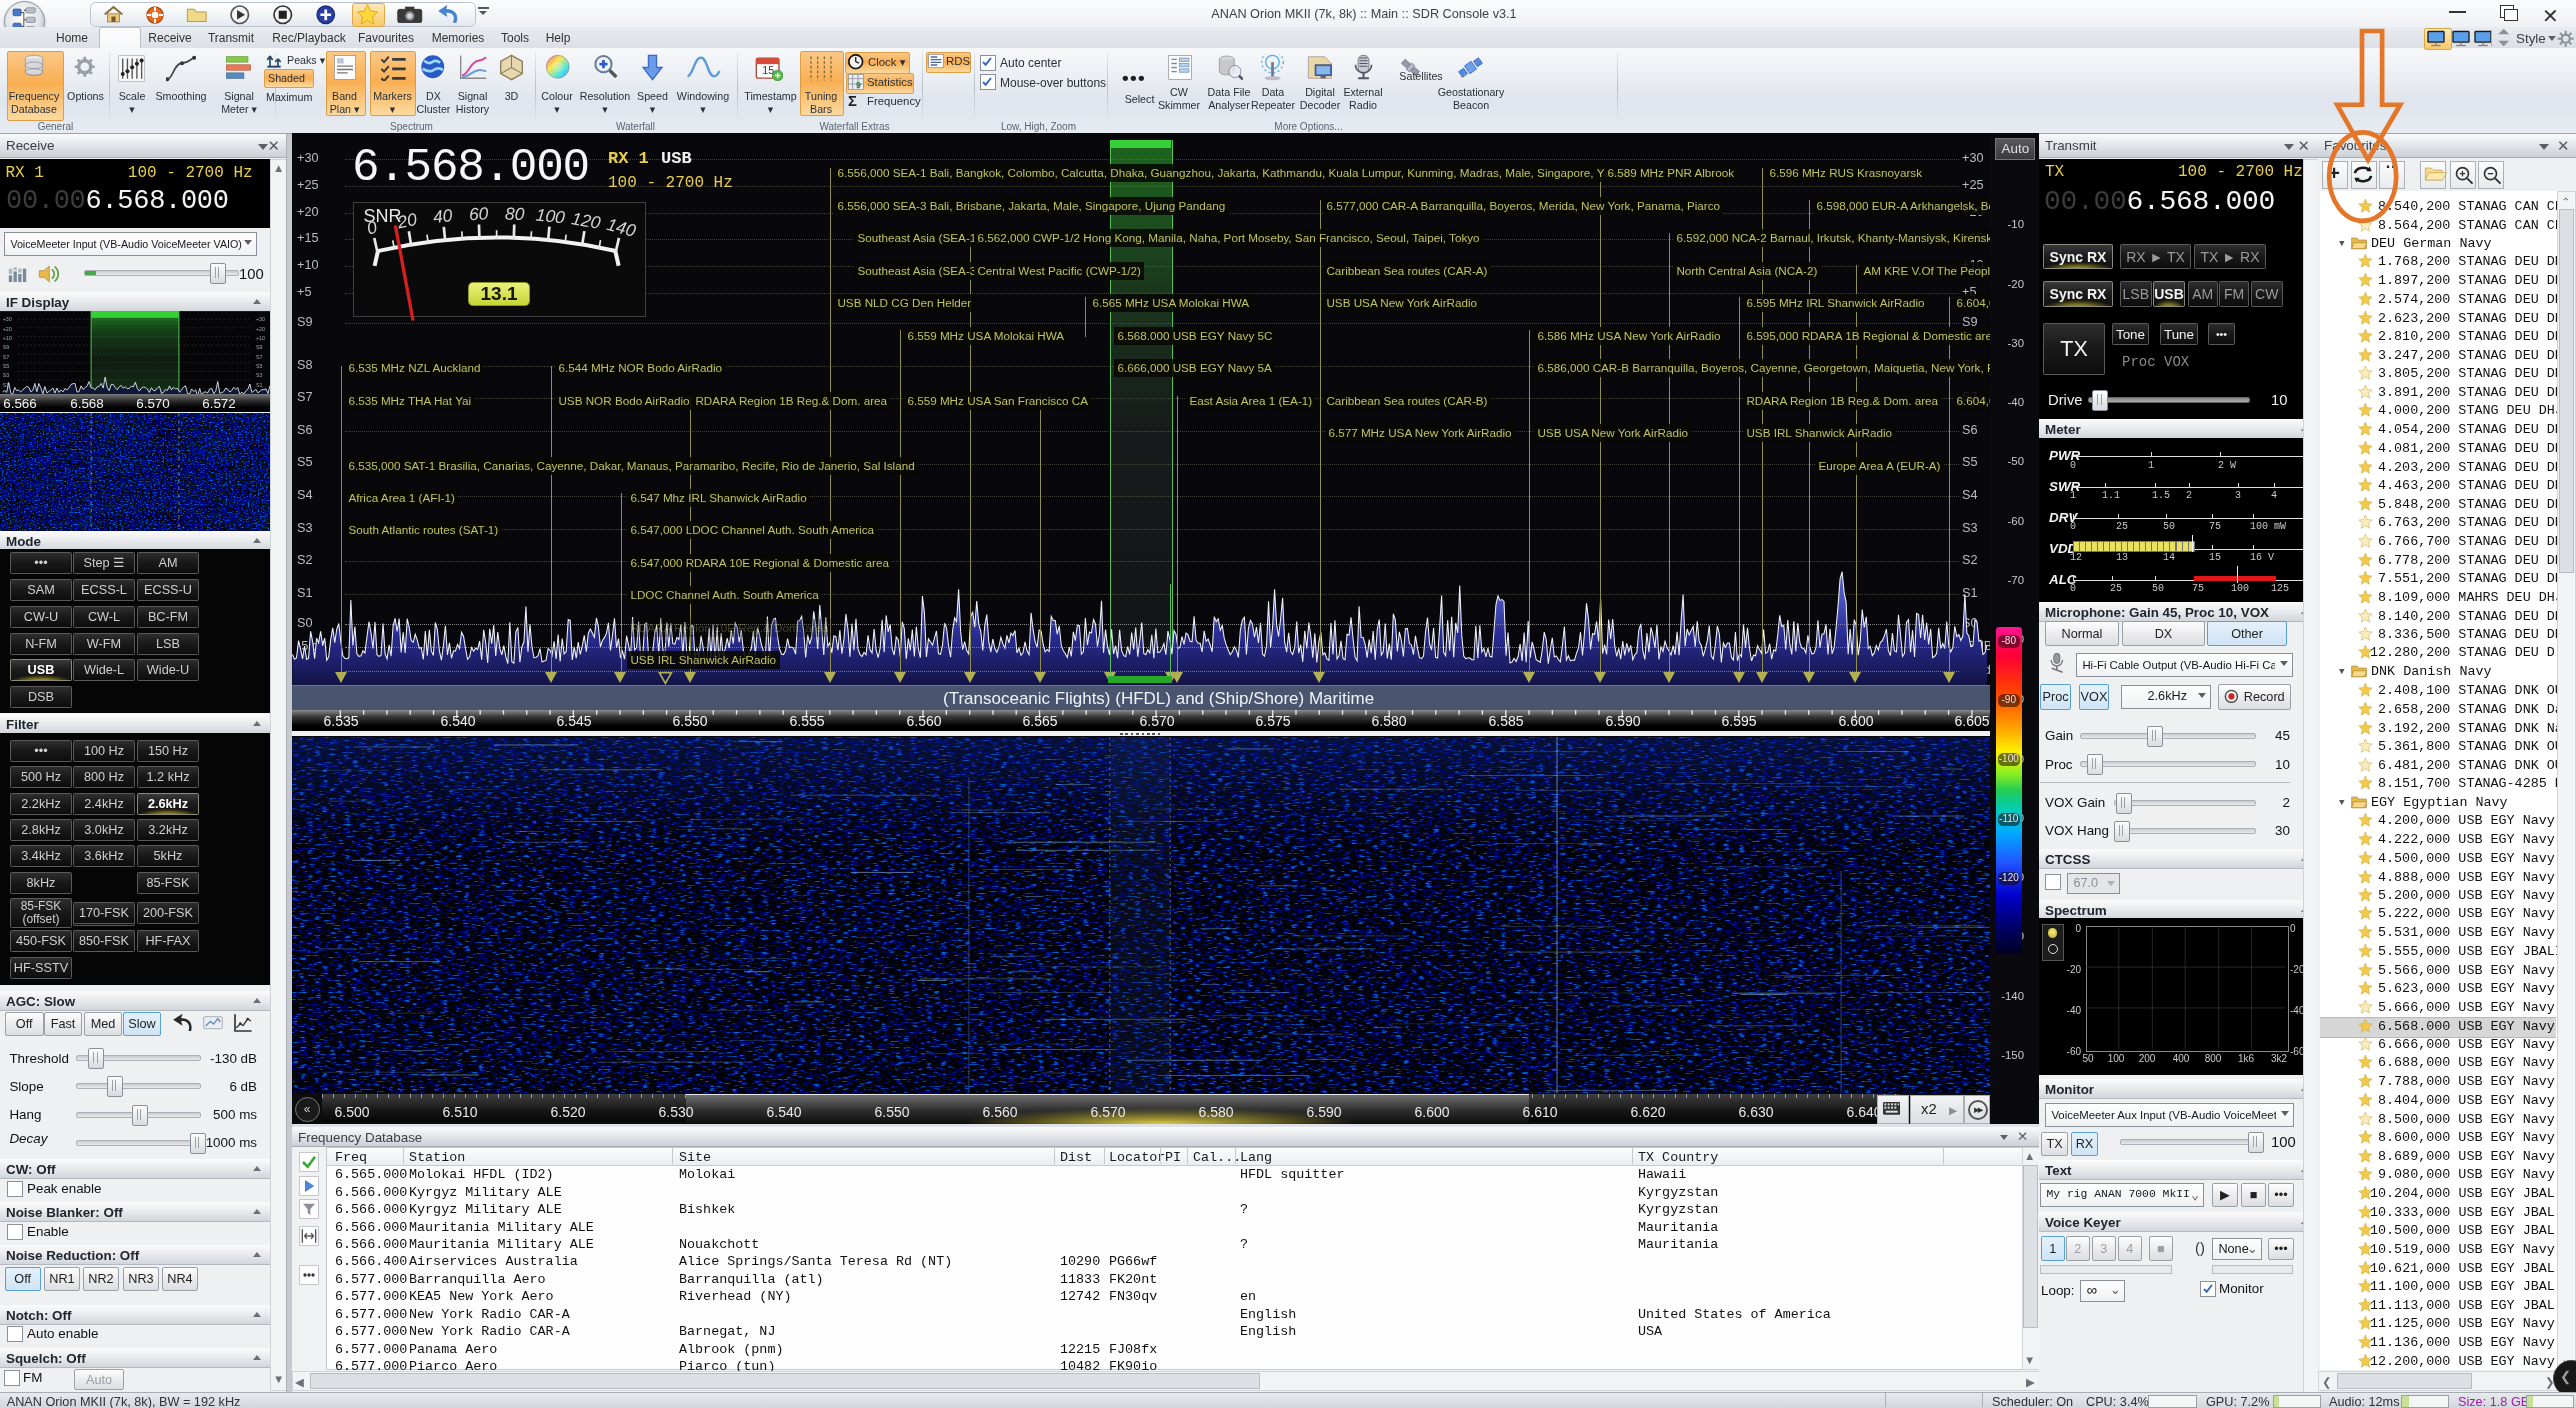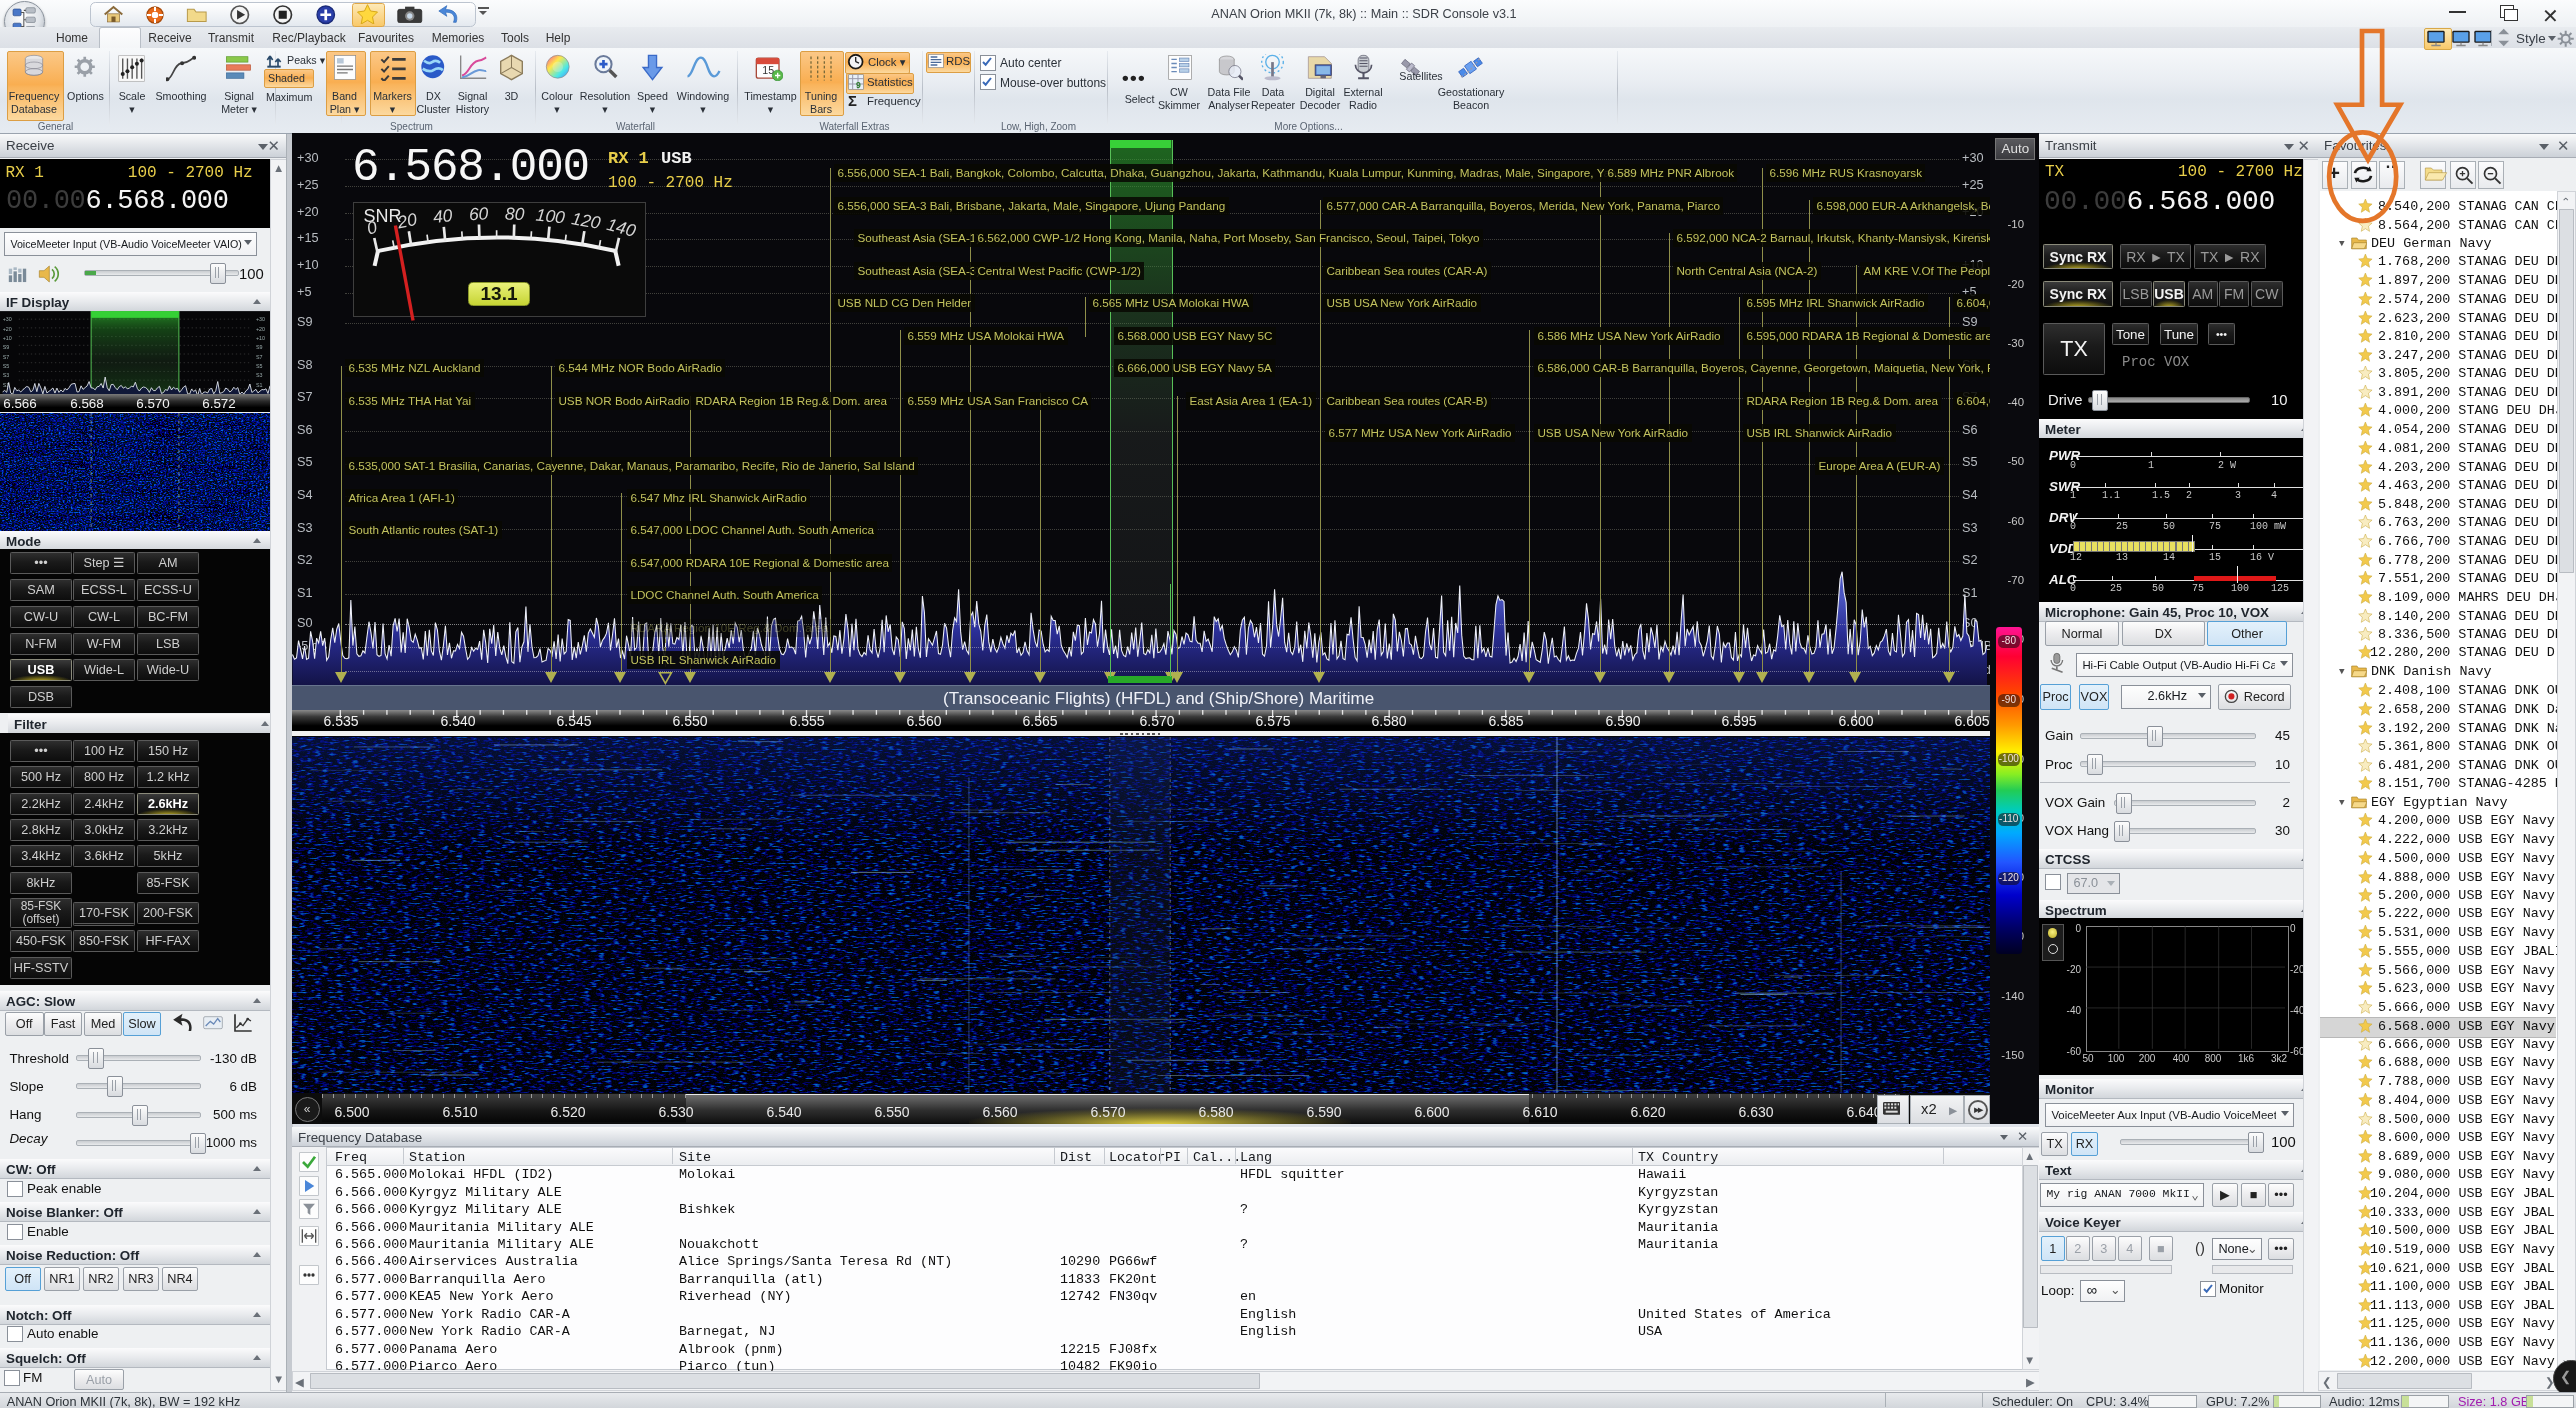--- a/index.html
+++ b/index.html
@@ -535,21 +535,21 @@
     <div class="darkbtn" style="left:10px;top:606px;width:60px;height:19.5px;">CW-U</div>
     <div class="darkbtn" style="left:73px;top:606px;width:60px;height:19.5px;">CW-L</div>
     <div class="darkbtn" style="left:137px;top:606px;width:60px;height:19.5px;">BC-FM</div>
     <div class="darkbtn" style="left:10px;top:633px;width:60px;height:19.5px;">N-FM</div>
     <div class="darkbtn" style="left:73px;top:633px;width:60px;height:19.5px;">W-FM</div>
     <div class="darkbtn" style="left:137px;top:633px;width:60px;height:19.5px;">LSB</div>
     <div class="darkbtn on" style="left:10px;top:659px;width:60px;height:19.5px;">USB</div>
     <div class="darkbtn" style="left:73px;top:659px;width:60px;height:19.5px;">Wide-L</div>
     <div class="darkbtn" style="left:137px;top:659px;width:60px;height:19.5px;">Wide-U</div>
     <div class="darkbtn" style="left:10px;top:686px;width:60px;height:19.5px;">DSB</div>
-    <div class="sechdr" style="left:8px;top:714px;width:270px;height:19px;">
+    <div class="sechdr" style="left:0;top:714px;width:270px;height:19px;">
       <span class="t">Filter</span>
       <span class="up"></span>
     </div>
     <div class="abs" style="left:0;top:733px;width:270px;height:252px;background:#050505;"></div>
     <div class="darkbtn" style="left:10px;top:740px;width:60px;height:19.5px;">•••</div>
     <div class="darkbtn" style="left:73px;top:740px;width:60px;height:19.5px;">100 Hz</div>
     <div class="darkbtn" style="left:137px;top:740px;width:60px;height:19.5px;">150 Hz</div>
     <div class="darkbtn" style="left:10px;top:766px;width:60px;height:19.5px;">500 Hz</div>
     <div class="darkbtn" style="left:73px;top:766px;width:60px;height:19.5px;">800 Hz</div>
     <div class="darkbtn" style="left:137px;top:766px;width:60px;height:19.5px;">1.2 kHz</div>

